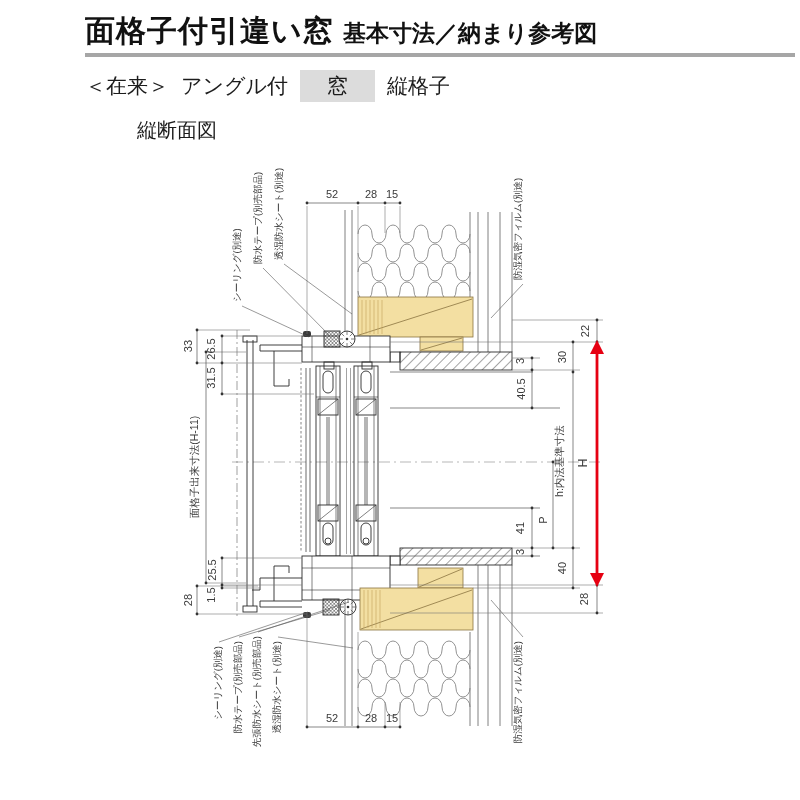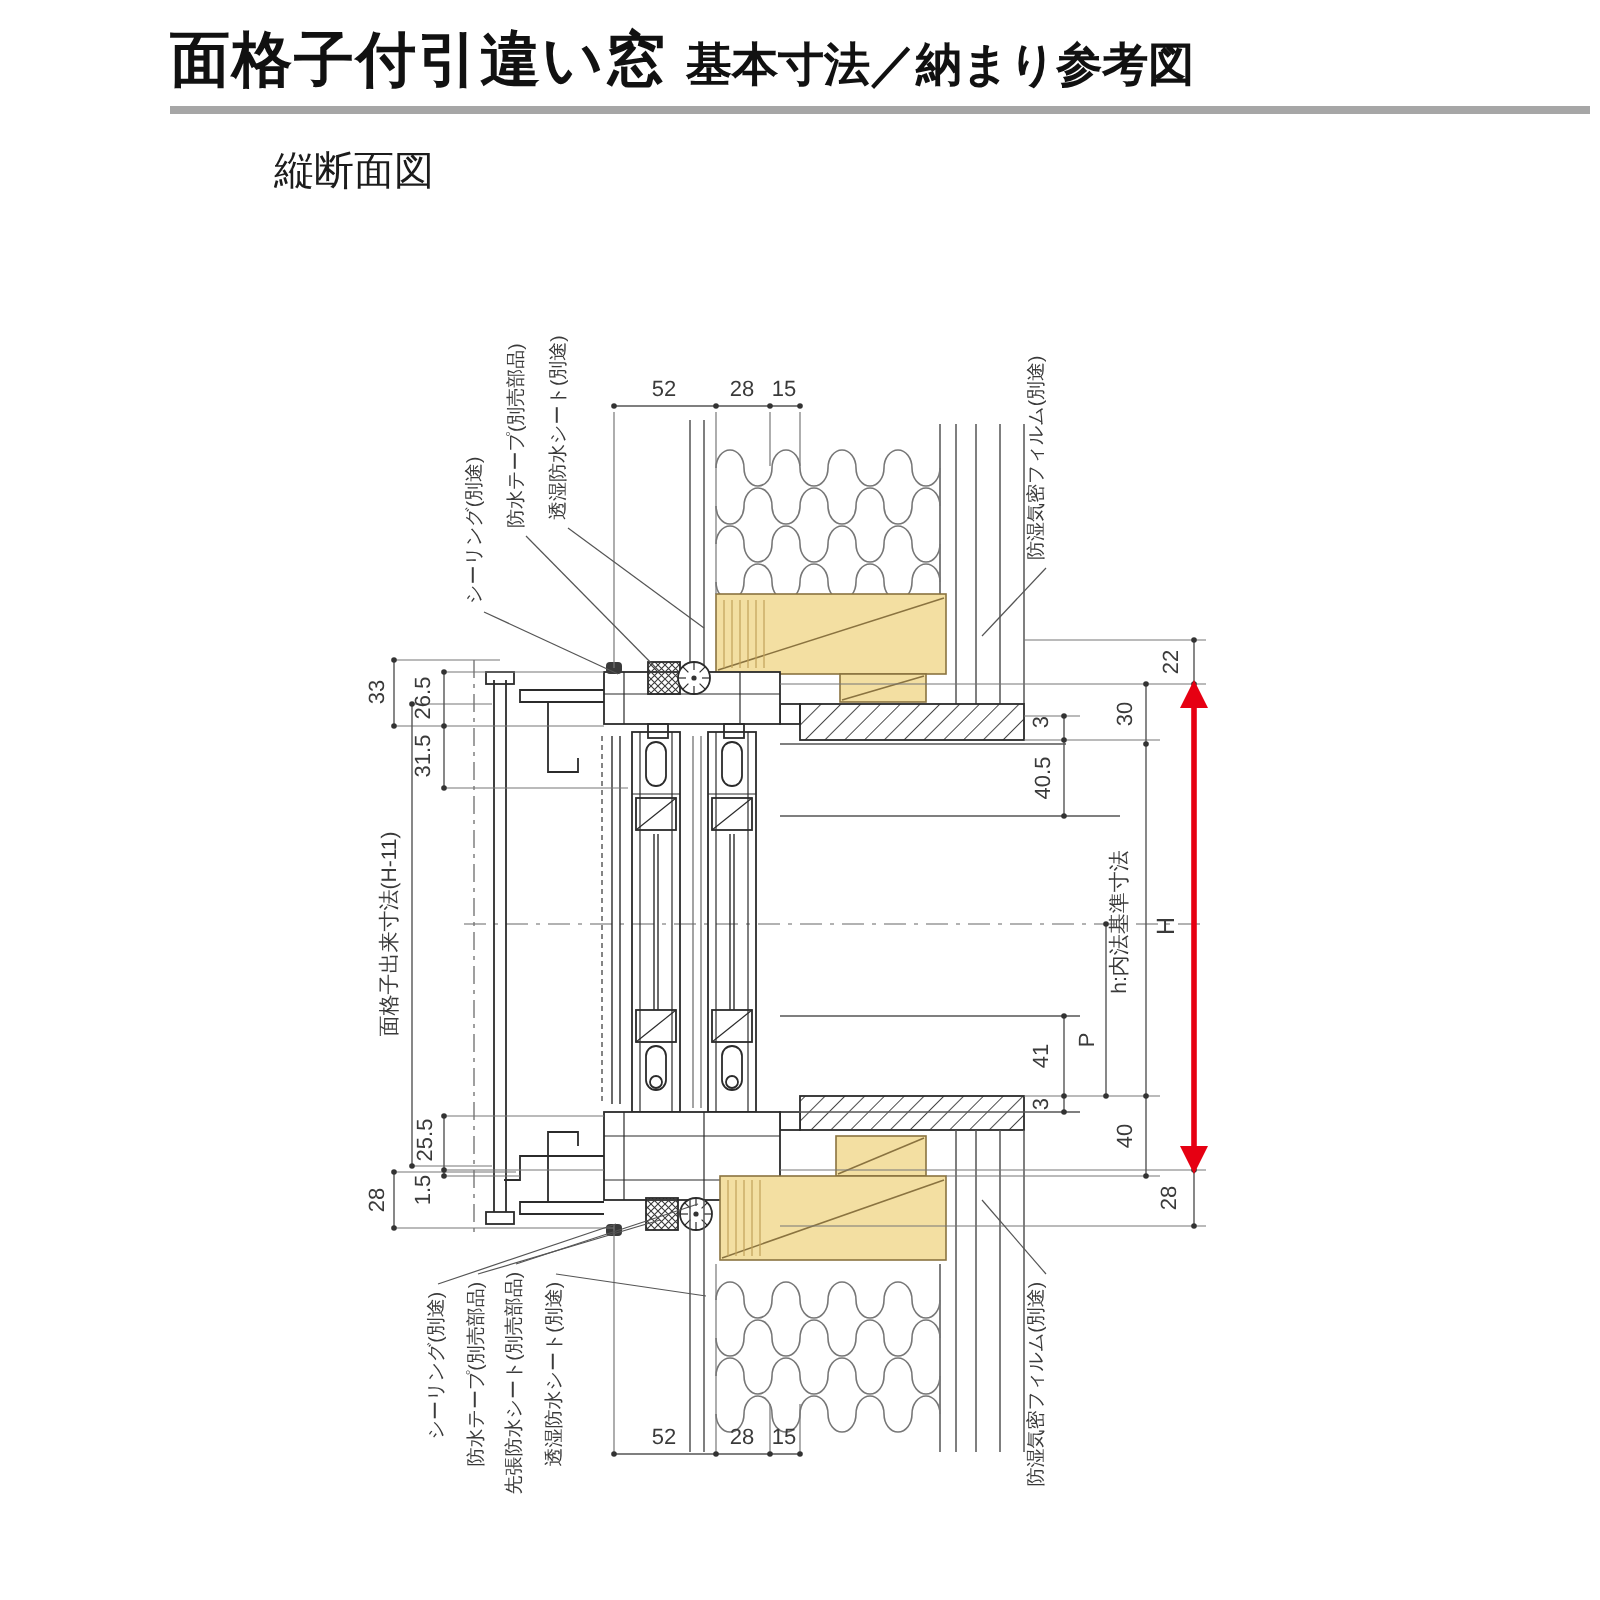--- a/index.html
+++ b/index.html
@@ -16,20 +16,26 @@
   text{font-family:"Liberation Sans","DejaVu Sans",sans-serif;}
 </style>
 </head>
 <body>
 
 <div class="page">
 
   <header>
     <h1><span>面格子付引違い窓</span> <span class="suffix">基本寸法／納まり参考図</span></h1>
     <div class="rule"></div>
+    <div class="subrow">
+      <span>＜在来＞</span>
+      <span>アングル付</span>
+      <span class="chip">窓</span>
+      <span>縦格子</span>
+    </div>
     <div class="section-label">縦断面図</div>
   </header>
 
   <svg width="800" height="800" viewBox="0 0 800 800">
     <defs>
       <pattern id="diag" patternUnits="userSpaceOnUse" width="7" height="7" patternTransform="rotate(45)">
         <line x1="0" y1="0" x2="0" y2="7" stroke="#4a4a4a" stroke-width="1"></line>
       </pattern>
       <pattern id="xh" patternUnits="userSpaceOnUse" width="3.5" height="3.5">
         <path d="M0 3.5 L3.5 0 M0 0 L3.5 3.5" stroke="#3a3a3a" stroke-width="0.55"></path>

